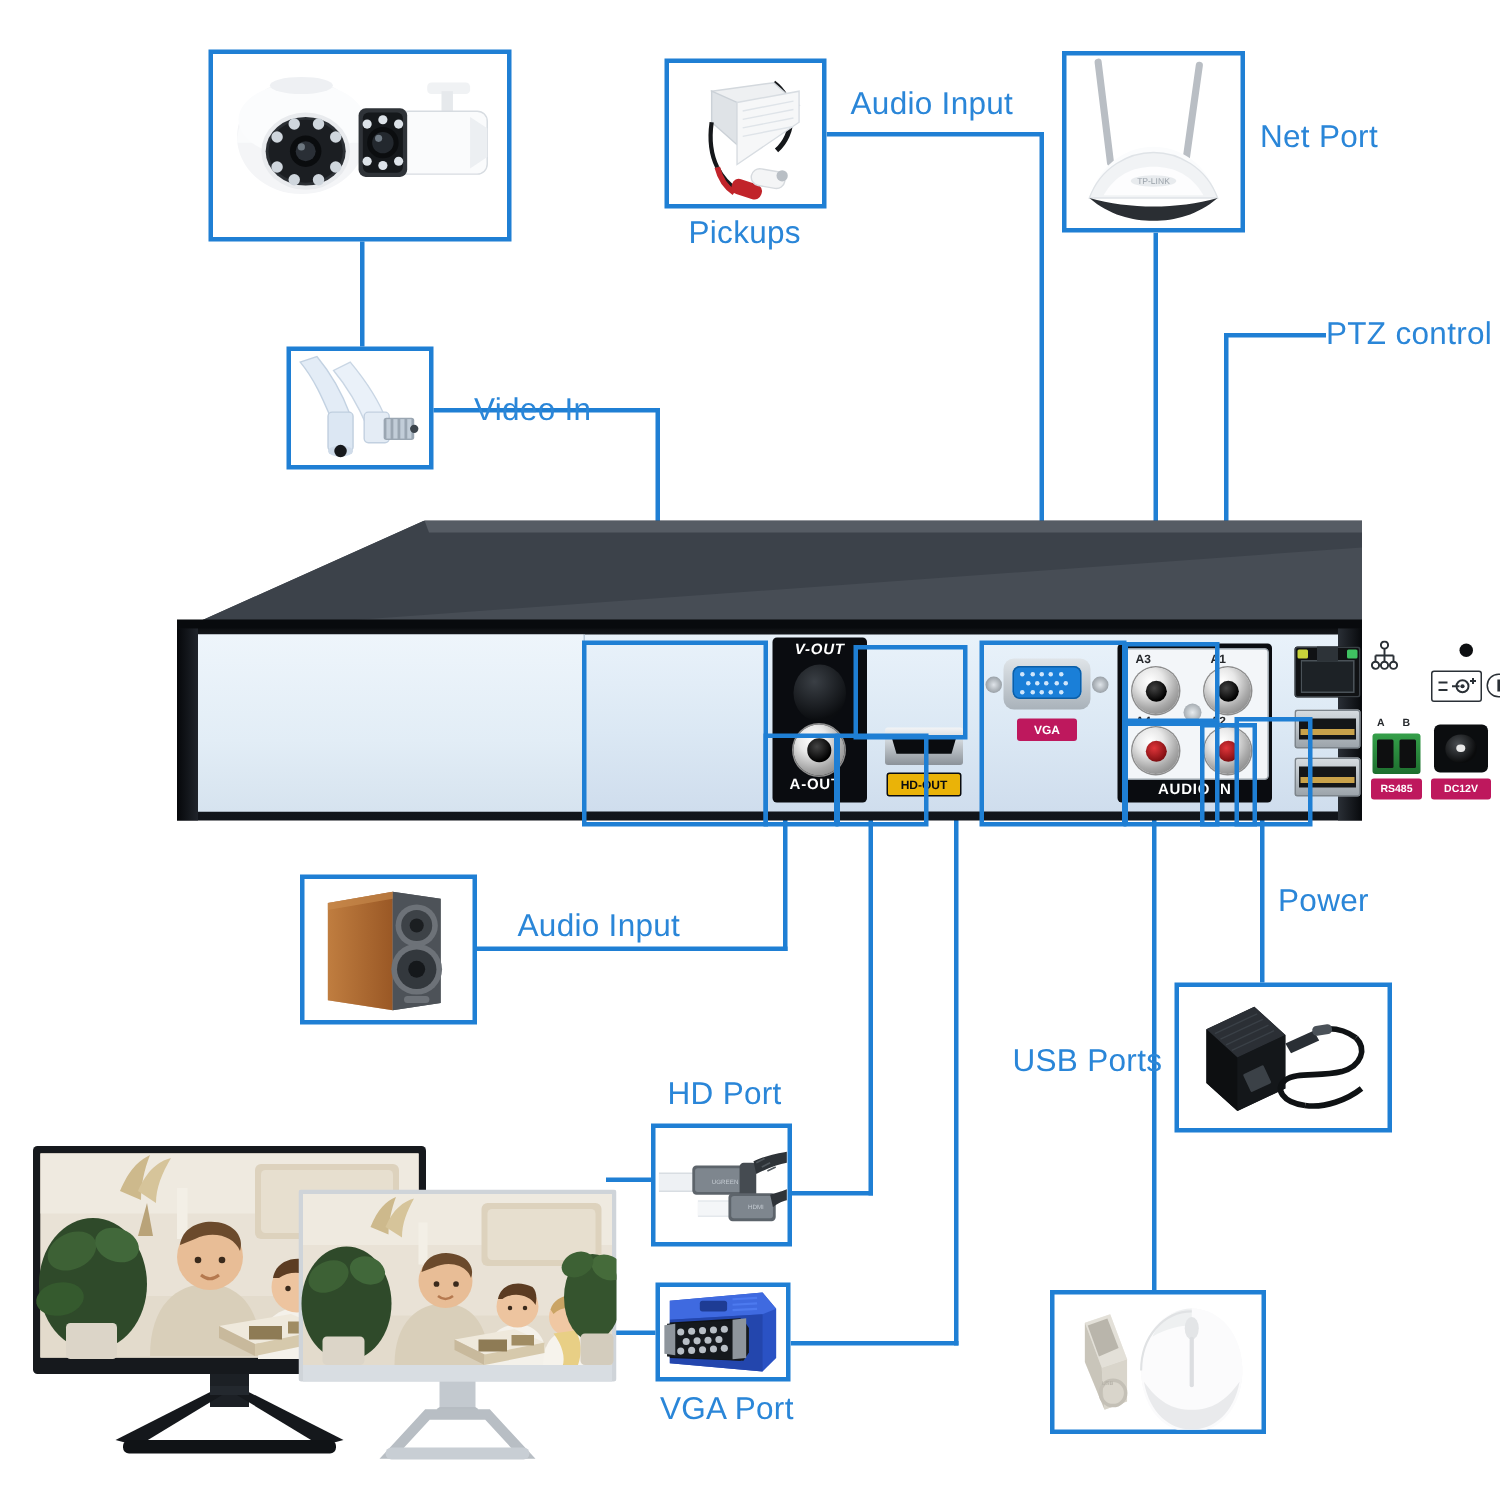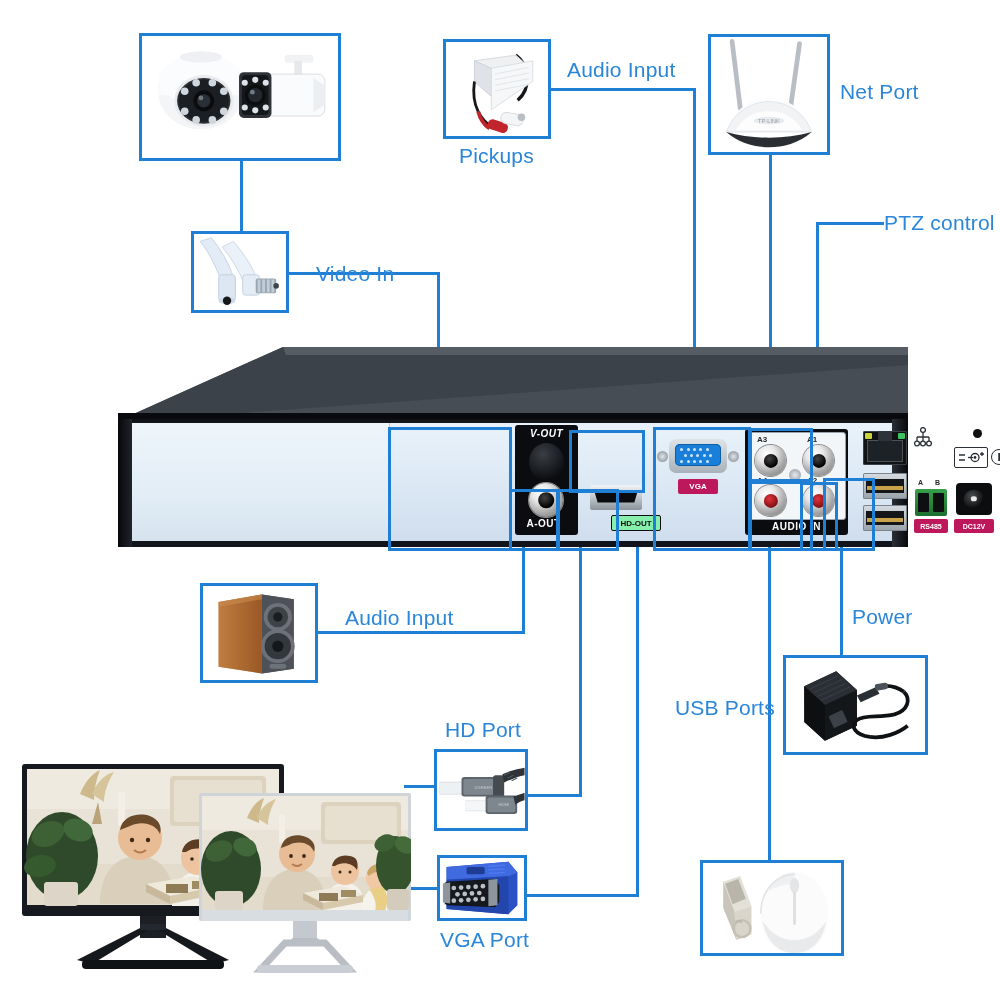--- a/index.html
+++ b/index.html
@@ -81,22 +81,22 @@
 
   .dcjack{position:absolute;border-radius:4px;background:#0b0d0f;}
   .dcjack i{position:absolute;left:50%;top:50%;transform:translate(-50%,-50%);
        width:58%;height:58%;border-radius:50%;
        background:radial-gradient(circle at 40% 35%,#4a4e52,#0a0b0c 70%);}
   .dcjack i::after{content:"";position:absolute;left:50%;top:50%;transform:translate(-50%,-50%);
        width:26%;height:26%;border-radius:50%;background:#e8e8e8;}
 
   .smtag{position:absolute;background:#be185d;color:#fff;font-size:8px;font-weight:bold;
        border-radius:2px;display:flex;align-items:center;justify-content:center;}
-  .wtag{position:absolute;background:#86efac;color:#0a0c10;font-size:8px;font-weight:bold;
-       border:1px solid #0a0c10;border-radius:2px;display:flex;align-items:center;justify-content:center;margin-left:20px;}
+  .wtag{position:absolute;background:#eab308;color:#0a0c10;font-size:8px;font-weight:bold;
+       border:1px solid #0a0c10;border-radius:2px;display:flex;align-items:center;justify-content:center;}
 
   .screwhole{position:absolute;border-radius:50%;background:#0d0f11;}
   .gndsym{position:absolute;border:1.5px solid #2a3036;border-radius:50%;}
   .gndsym::after{content:"";position:absolute;left:50%;top:22%;width:1.5px;height:56%;
        transform:translateX(-50%);background:#2a3036;}
   .dcsym{position:absolute;border:1.5px solid #2a3036;border-radius:2px;}
 
   
   .thumb{position:absolute;left:0;top:0;width:100%;height:100%;overflow:hidden;}
 </style>
@@ -589,21 +589,21 @@
           <path d="M36 45 L66 31"></path>
       </g>
       <rect x="46" y="58" width="16" height="14" rx="1" fill="#3b4147" transform="rotate(-25 54 65)"></rect>
       <path d="M74 40 l20 -9 l4 7 l-20 9 z" fill="#2a2f35"></path>
       <path d="M94 31 C106 28 116 30 124 36" fill="none" stroke="#0f1214" stroke-width="4"></path>
       <path d="M124 36 C132 44 128 56 114 60 C98 64 82 60 74 66 C66 72 72 82 88 84" fill="none" stroke="#0f1214" stroke-width="4"></path>
       <path d="M88 84 C102 86 118 80 128 72" fill="none" stroke="#0f1214" stroke-width="4"></path>
       <rect x="93" y="27" width="14" height="7" rx="3" transform="rotate(-9 100 30)" fill="#4a5158"></rect>
     </svg>
   </div>
-  <div class="lbl" style="left:852px;top:605px;">Power</div>
+  <div class="lbl" style="left:852px;top:589px;">Power</div>
 
   <div class="cbox" style="left:700px;top:860px;width:144px;height:96px;">
     <svg class="thumb" viewBox="0 0 144 96">
 
       <path d="M20 20 L38 14 L50 46 L50 76 L34 82 L20 48 Z" fill="#f1efe9"></path>
       <path d="M20 20 L38 14 L50 46 L32 52 Z" fill="#e3e0d8"></path>
       <path d="M32 52 L50 46 L50 76 L34 82 Z" fill="#d9d5cb"></path>
       <path d="M20 20 L32 52 L34 82 L20 48 Z" fill="#c9c5ba"></path>
       <path d="M22 22 L36 17 L44 38 L30 44 Z" fill="#b9b5ab"></path>
       <ellipse cx="40" cy="70" rx="9" ry="9" fill="none" stroke="#c4c0b6" stroke-width="2.5"></ellipse>

